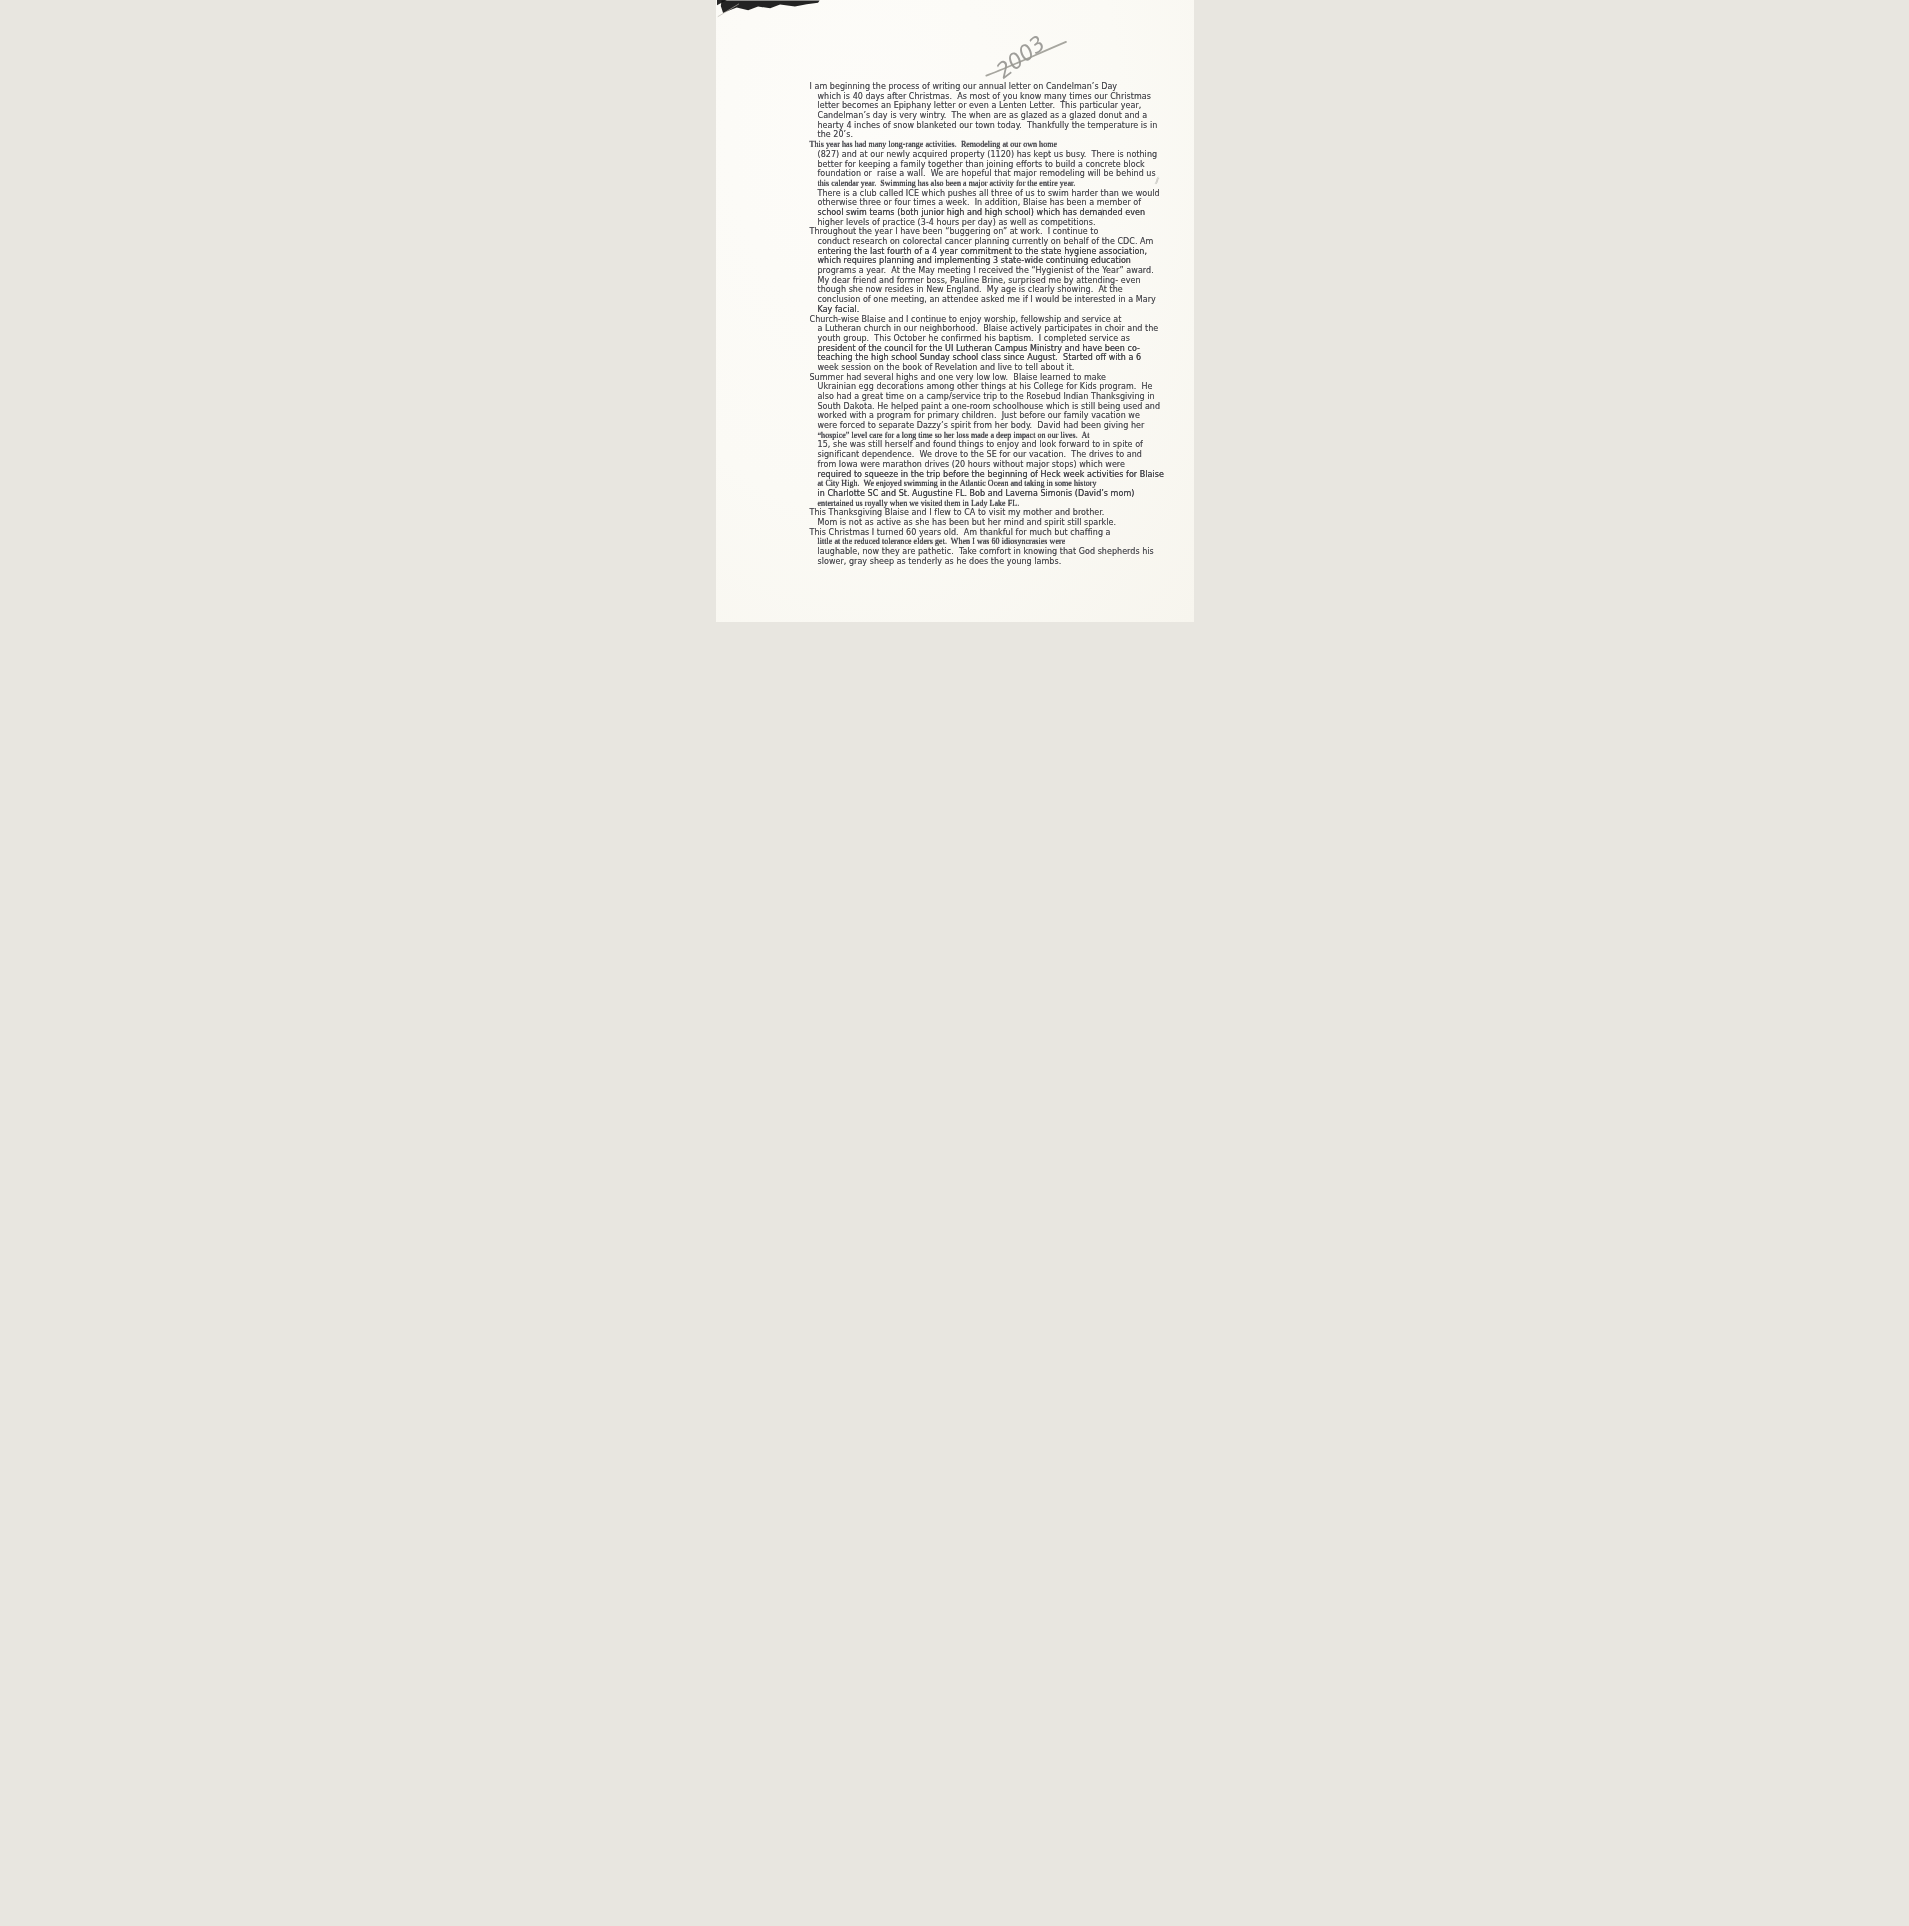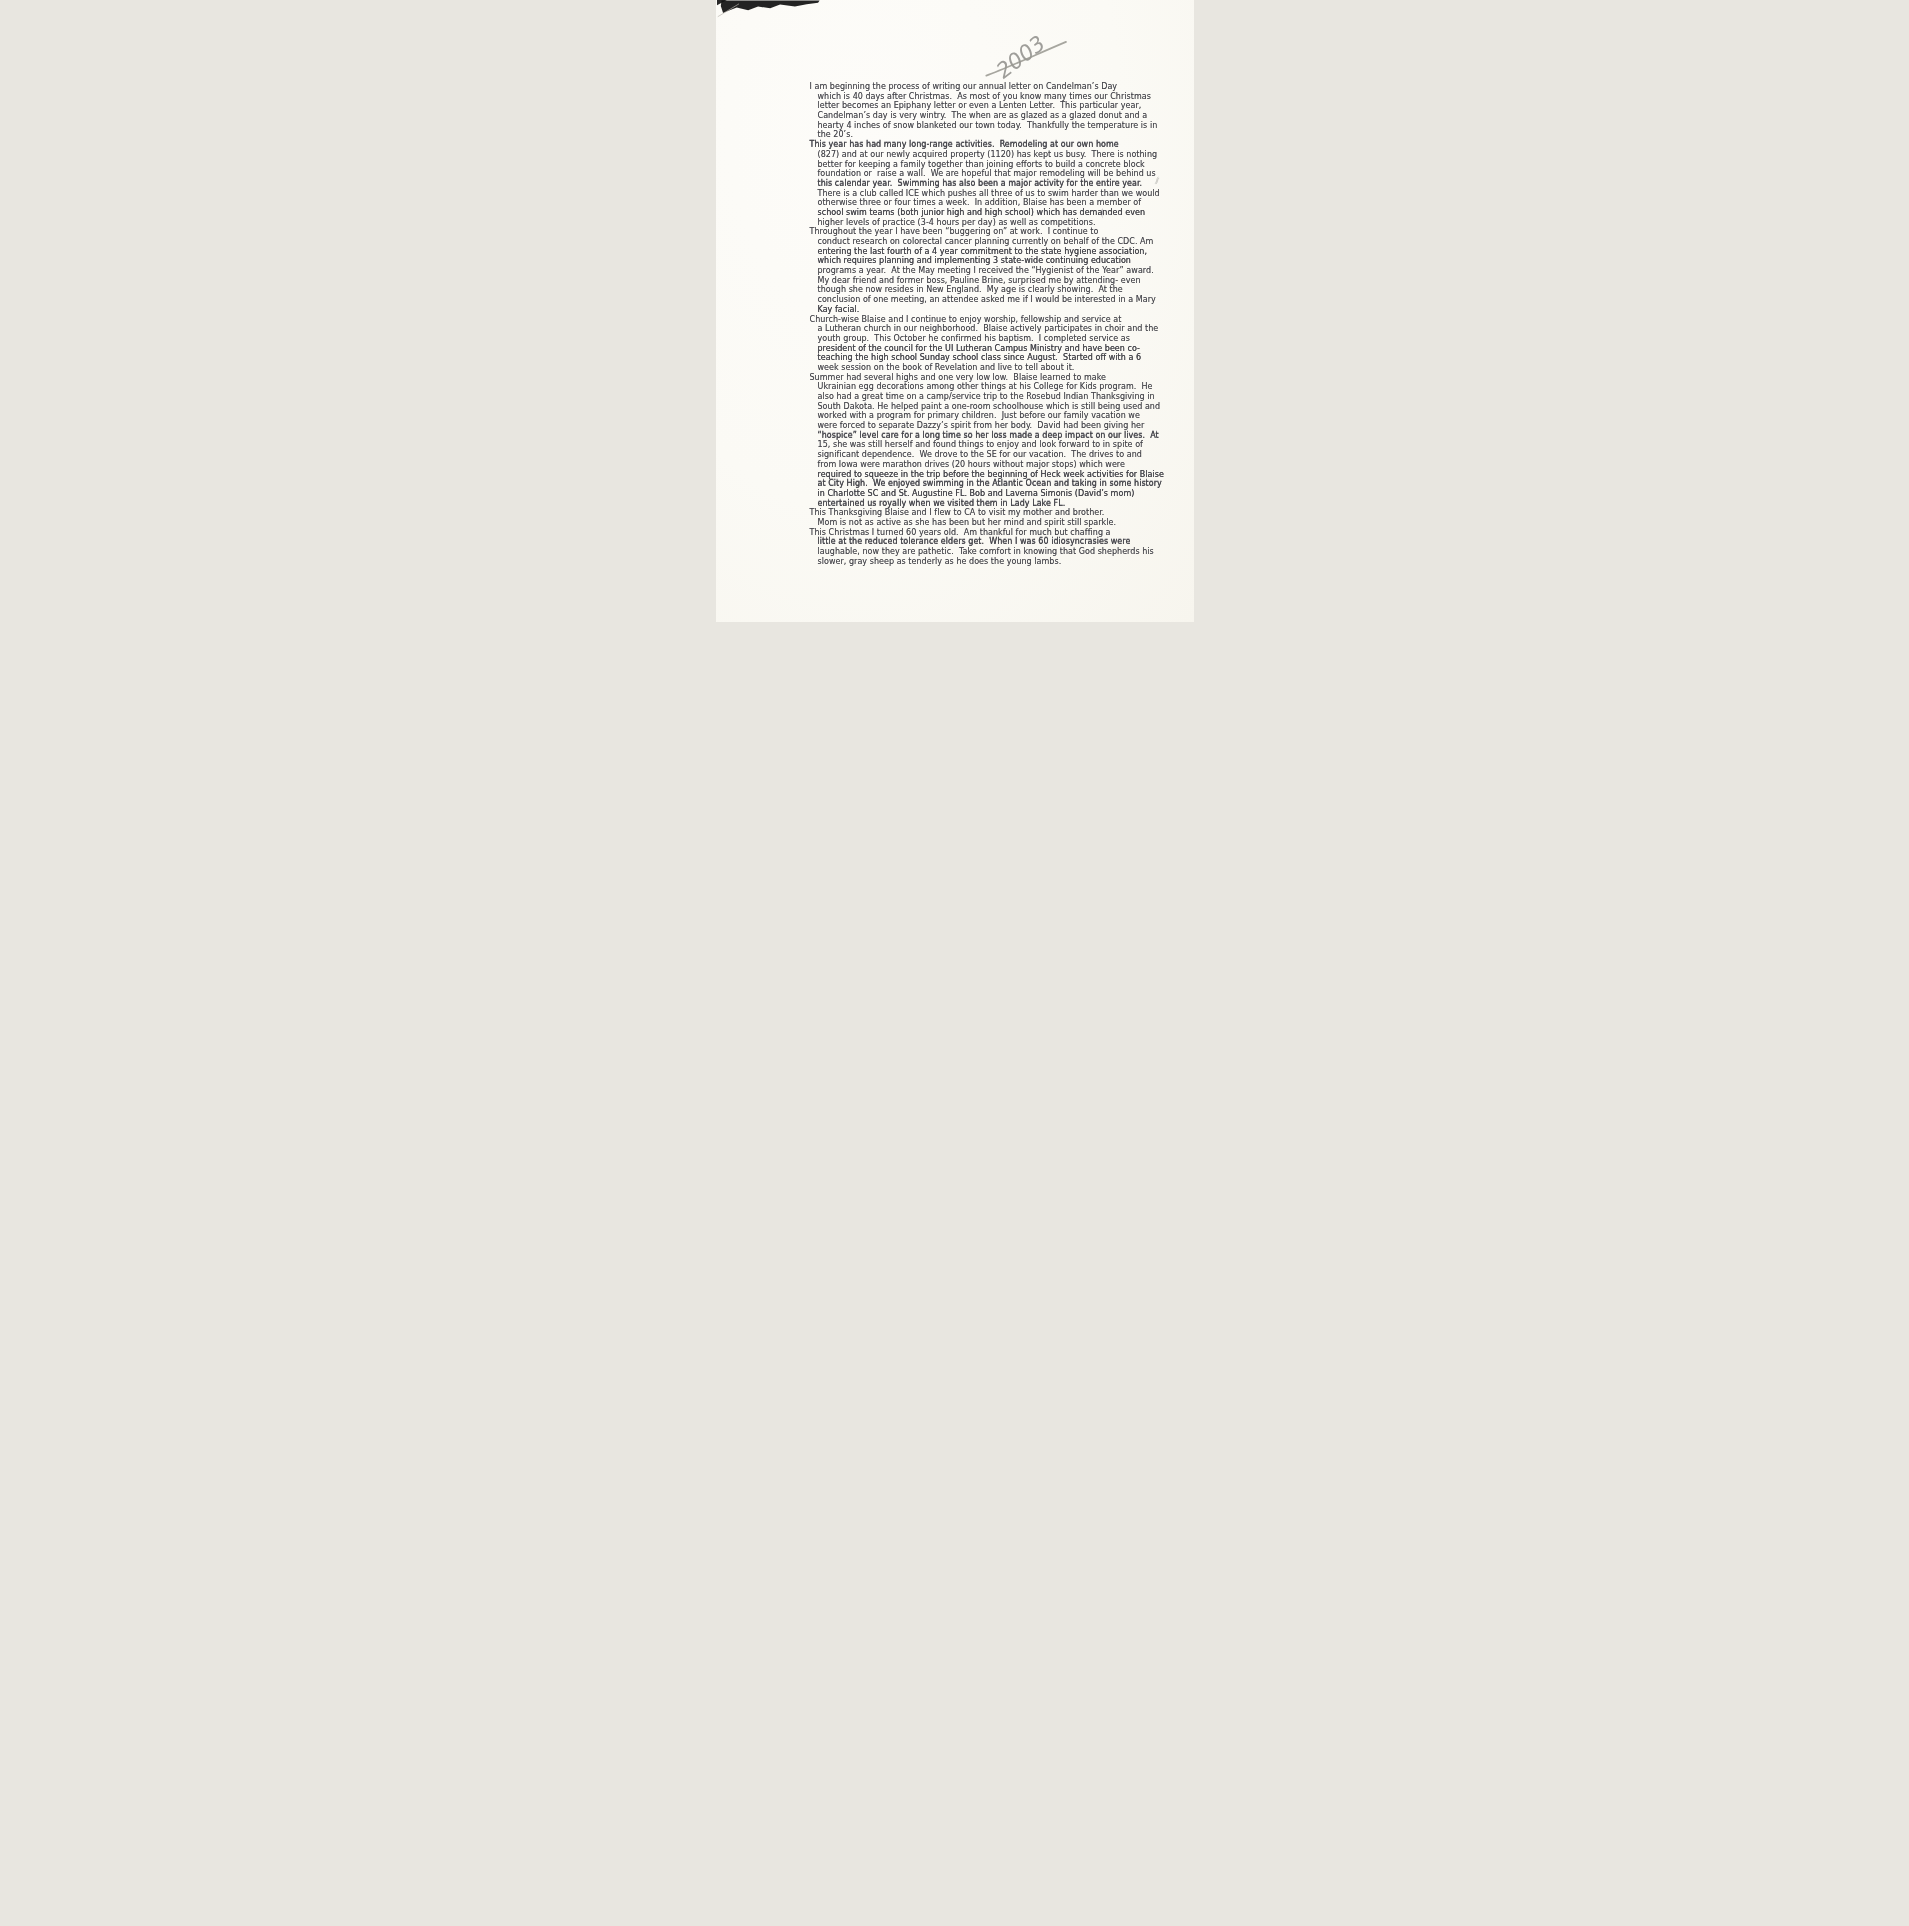--- a/index.html
+++ b/index.html
@@ -24,21 +24,21 @@
   }
   .ln {
     white-space:pre;
     font-size:8px; line-height:9.7px; height:9.7px;
     letter-spacing:0.04px;
     text-shadow:0 0 0.4px rgba(70,70,76,.55);
     padding-left:40px;
   }
   .ind { padding-left:32px; }
   .g1 { text-shadow:0 -0.4px 0 rgba(90,90,98,.28), 0 0 0.4px rgba(64,64,70,.85); }
-  .g2 { text-shadow:0 -0.8px 0 rgba(95,95,105,.38), 0 -1.5px 0.4px rgba(120,120,130,.18), 0 0 0.4px rgba(64,64,70,.9); }
+  .g2 { text-shadow:0 -0.8px 0 rgba(95,95,105,.38), 0 -1.5px 0.4px rgba(120,120,130,.18), 0 0 0.4px rgba(64,64,70,.9);font-family:Liberation Serif, serif; }
   .artifact { position:absolute; pointer-events:none; }
 </style>
 </head>
 <body>
 
 <div id="page">
 
   <svg class="artifact" style="left:0;top:0" width="116" height="19" viewBox="0 0 300 50">
     <polygon points="0,0 26,0 0,14" fill="#111" opacity="0.9"></polygon>
     <polygon points="12,1 270,1 266,7 236,11 205,17 166,12 140,22 108,17 82,27 52,20 30,28 16,34 10,16" fill="#101010" opacity="0.92"></polygon>

